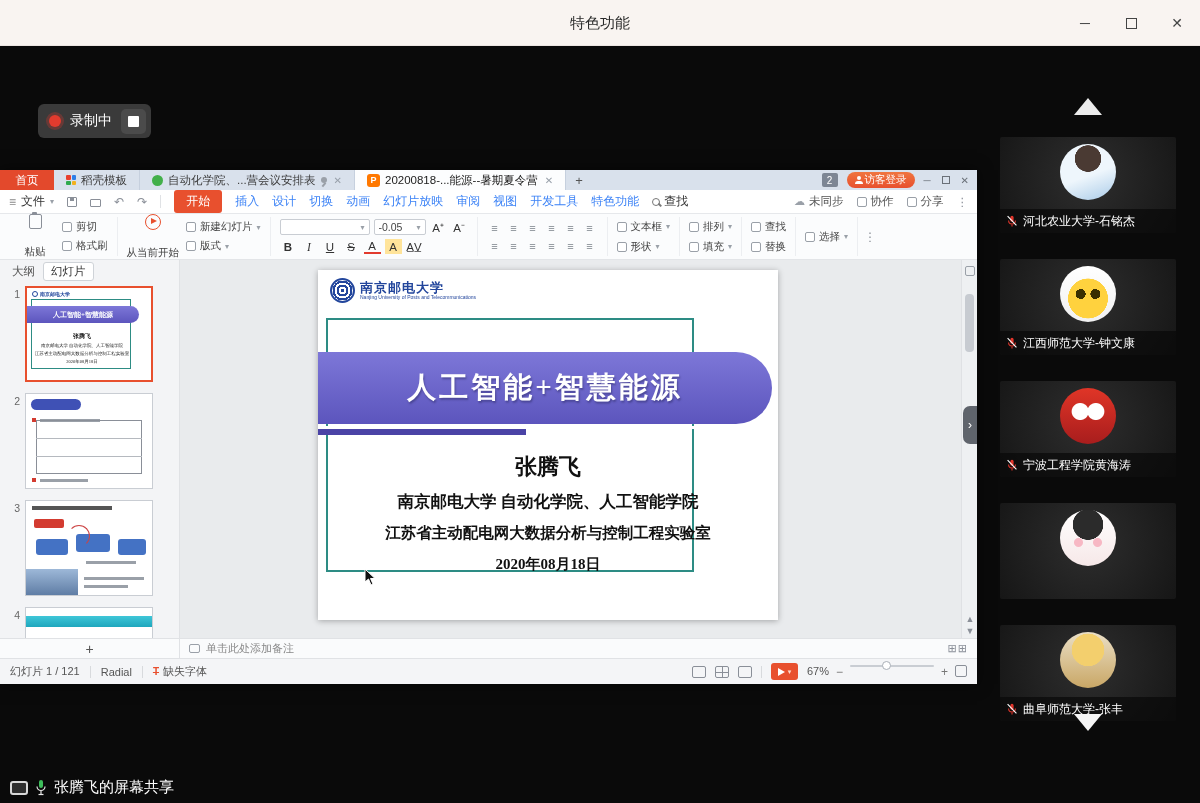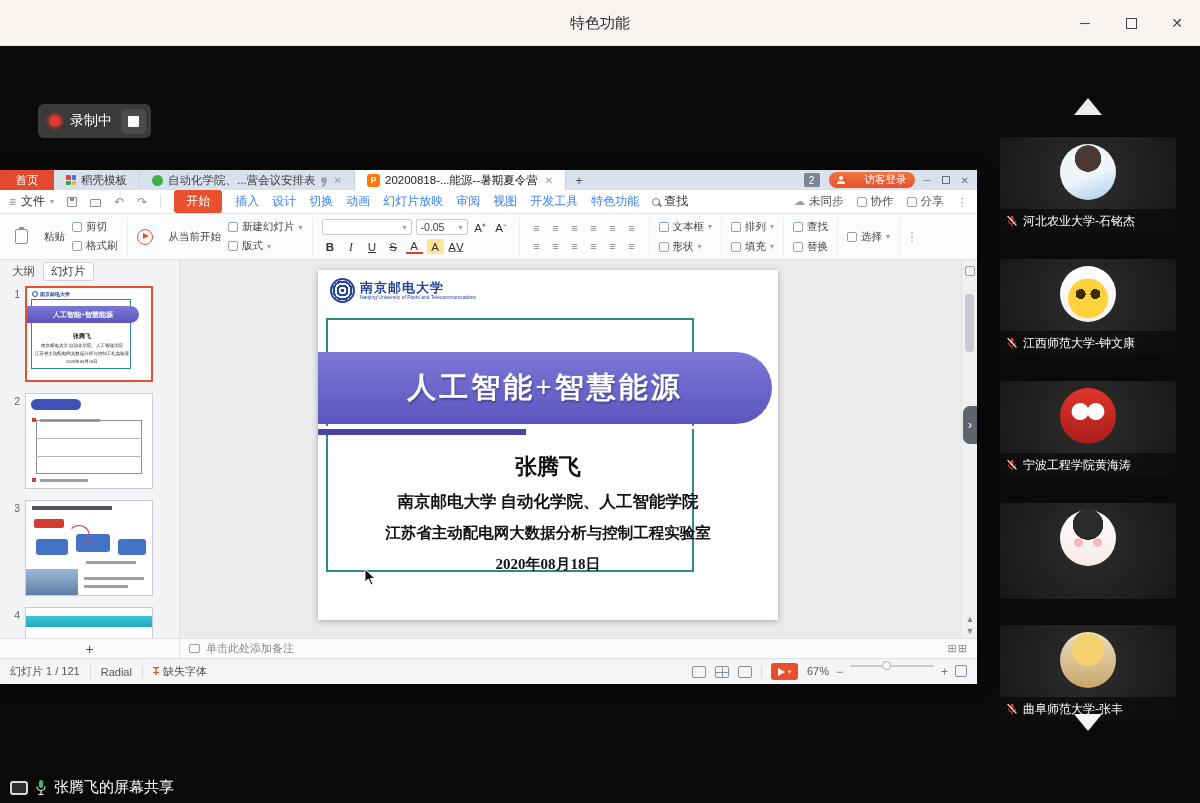--- a/index.html
+++ b/index.html
@@ -55,21 +55,21 @@
   .dots i:nth-child(1){background:#e8402e;} .dots i:nth-child(2){background:#2f7fe8;}
   .dots i:nth-child(3){background:#2faa4e;} .dots i:nth-child(4){background:#f2b11e;}
   .doc-green { width:11px; height:11px; border-radius:50%; background:#43b04a; }
   .pin { width:6px; height:6px; border-radius:50%; background:#9aa0a8; position:relative; }
   .pin::after { content:""; position:absolute; left:2px; top:5px; width:1.5px; height:5px; background:#9aa0a8; transform:rotate(40deg); }
   .p-icon { width:13px; height:13px; border-radius:3px; background:#ff7800; color:#fff; font-size:9px; font-weight:bold; display:flex; align-items:center; justify-content:center; }
   .tab-close { color:#98a0aa; font-size:10px; margin-left:2px; }
   .tab-add { width:26px; display:flex; align-items:center; justify-content:center; color:#555; font-size:13px; }
   .tabs-right { margin-left:auto; display:flex; align-items:center; gap:9px; padding-right:8px; }
   .badge2 { min-width:16px; height:14px; background:#7d8694; color:#fff; font-size:10px; border-radius:2px; display:flex; align-items:center; justify-content:center; padding:0 3px; }
-  .guest { height:16px; background:linear-gradient(#f0753f,#e8502e); border-radius:8px; color:#fff; font-size:10.5px; display:flex; align-items:center; gap:20px; padding:0 8px; }
+  .guest { height:16px; background:linear-gradient(#f0753f,#e8502e); border-radius:8px; color:#fff; font-size:10.5px; display:flex; align-items:center; gap:2px; padding:0 8px; }
   .person { width:8px; height:8px; position:relative; }
   .person::before { content:""; position:absolute; left:2px; top:0; width:4px; height:4px; border-radius:50%; background:#fff; }
   .person::after { content:""; position:absolute; left:0; top:4.5px; width:8px; height:3.5px; border-radius:4px 4px 0 0; background:#fff; }
   .mini-winctl { display:flex; gap:11px; color:#6a7078; font-size:10px; align-items:center; }
   .mini-max { width:8px; height:8px; border:1.2px solid #6a7078; }
 
   
   .wps-menu { height:24px; display:flex; align-items:center; padding:0 9px; gap:13px; background:#fff; border-bottom:1px solid #e6e8eb; font-size:12px; }
   .menu-file { display:flex; align-items:center; gap:5px; color:#333; }
   .ham { color:#888; font-size:12px; }
@@ -85,21 +85,21 @@
   .mag { width:8px; height:8px; border:1.4px solid #777; border-radius:50%; position:relative; }
   .mag::after { content:""; position:absolute; width:4px; height:1.5px; background:#777; transform:rotate(45deg); right:-3px; bottom:-1px; }
   .m-right { margin-left:auto; display:flex; align-items:center; gap:13px; color:#555; font-size:11.5px; }
   .mr-item { display:flex; align-items:center; gap:4px; }
   .cloud { color:#9aa0a8; font-size:11px; }
   .dotmenu { color:#8a8f98; }
 
   
   .wps-toolbar { height:46px; display:flex; align-items:stretch; background:#fbfcfd; border-bottom:1px solid #e3e5e8; padding:3px 6px; }
   .tg { display:flex; align-items:center; gap:7px; padding:0 9px; border-right:1px solid #eceef1; }
-  .big-btn { display:flex; flex-direction:row; align-items:center; justify-content:center; gap:16px; font-size:10.5px; color:#444; min-width:40px; }
+  .big-btn { display:flex; flex-direction:column; align-items:center; justify-content:center; gap:16px; font-size:10.5px; color:#444; min-width:40px; }
   .ic-clip { width:13px; height:15px; border:1.5px solid #8a8f98; border-radius:2px; position:relative; }
   .ic-clip::before { content:""; position:absolute; left:2.5px; top:-3px; width:5px; height:3px; background:#8a8f98; border-radius:1px; }
   .ic-playc { width:16px; height:16px; border:1.5px solid #e8502e; border-radius:50%; position:relative; }
   .ic-playc::after { content:""; position:absolute; left:5px; top:3.5px; border-left:6px solid #e8502e; border-top:3.5px solid transparent; border-bottom:3.5px solid transparent; }
   .stack { display:flex; flex-direction:column; justify-content:center; gap:5px; font-size:10.5px; color:#444; }
   .s-item { display:flex; align-items:center; gap:4px; white-space:nowrap; }
   .mini-ic { width:10px; height:10px; border:1px solid #9aa0a8; border-radius:2px; background:#fff; flex:0 0 auto; }
   .font-rows { display:flex; flex-direction:column; justify-content:center; gap:4px; }
   .frow { display:flex; align-items:center; gap:4px; }
   .fsel { width:90px; height:16px; border:1px solid #c9cdd3; background:#fff; border-radius:2px; display:flex; align-items:center; justify-content:space-between; padding:0 4px; color:#666; font-size:10.5px; }

